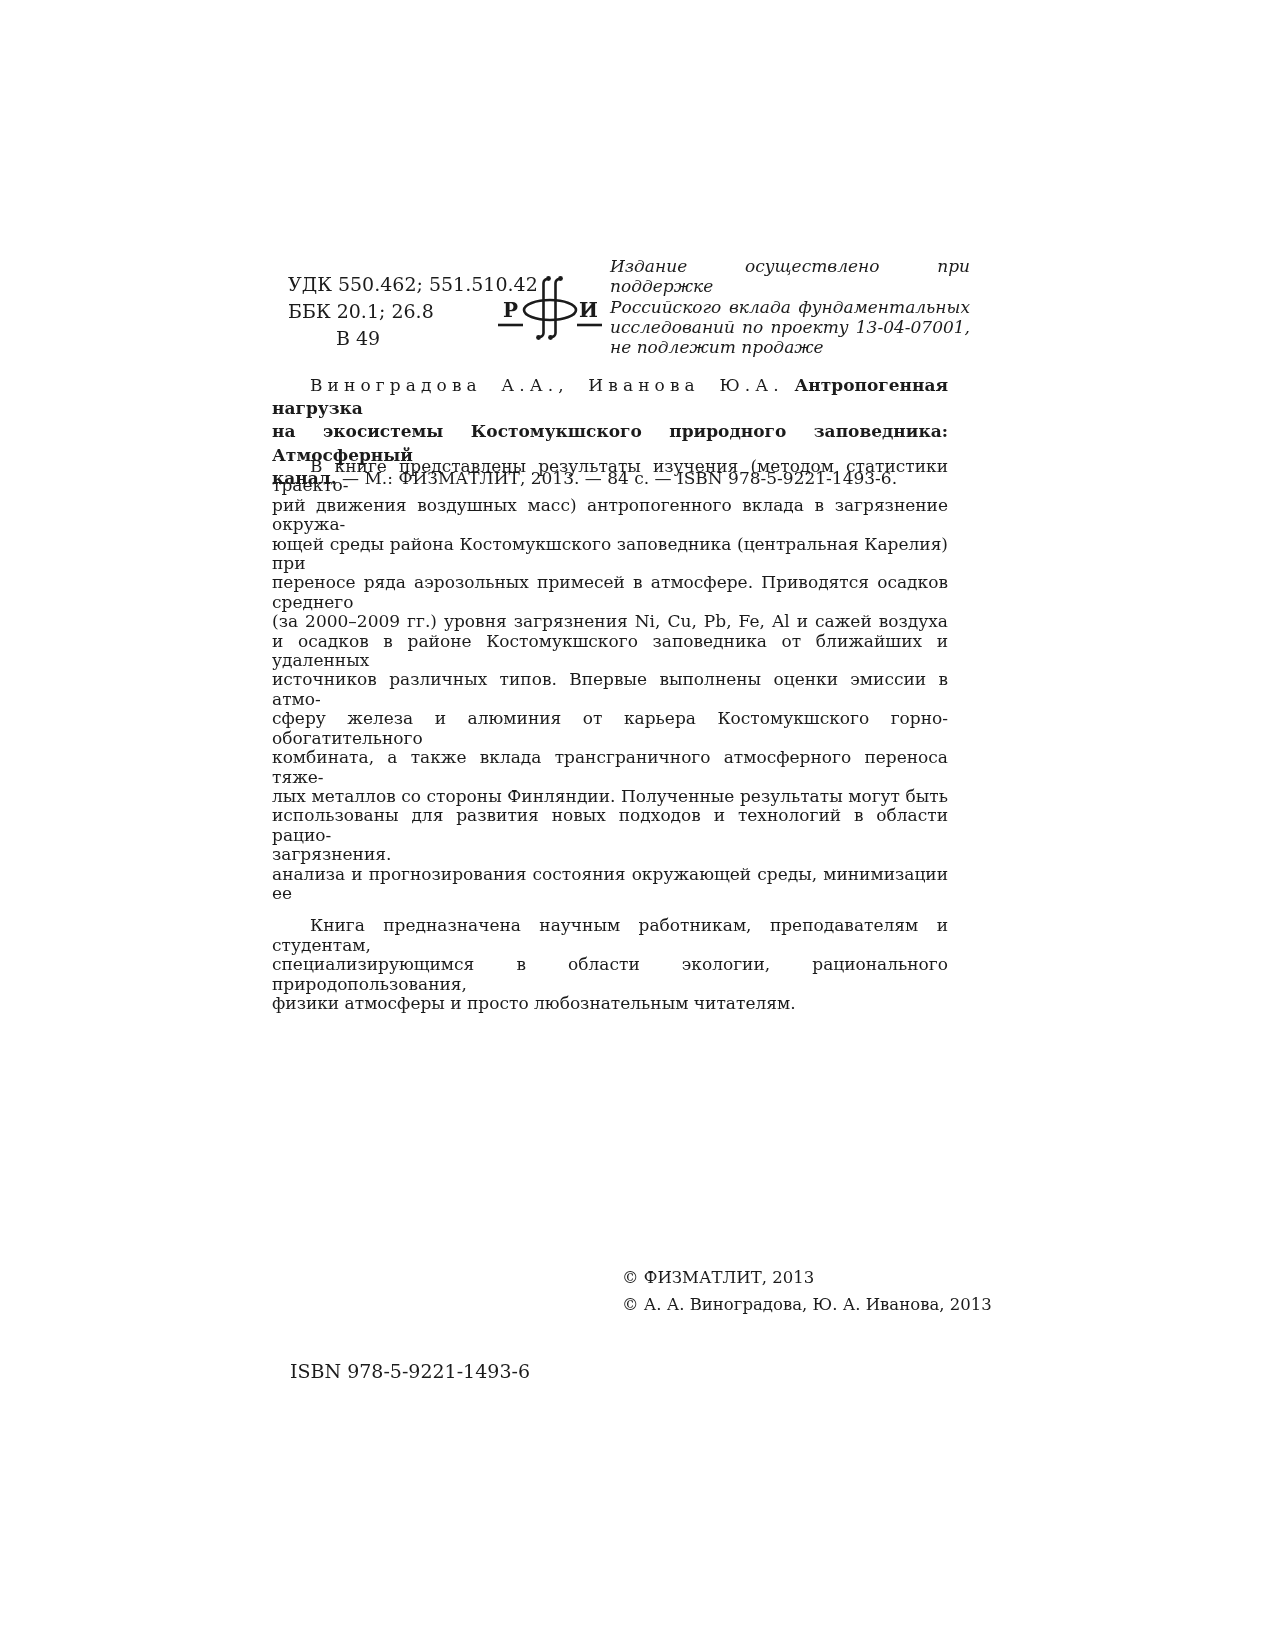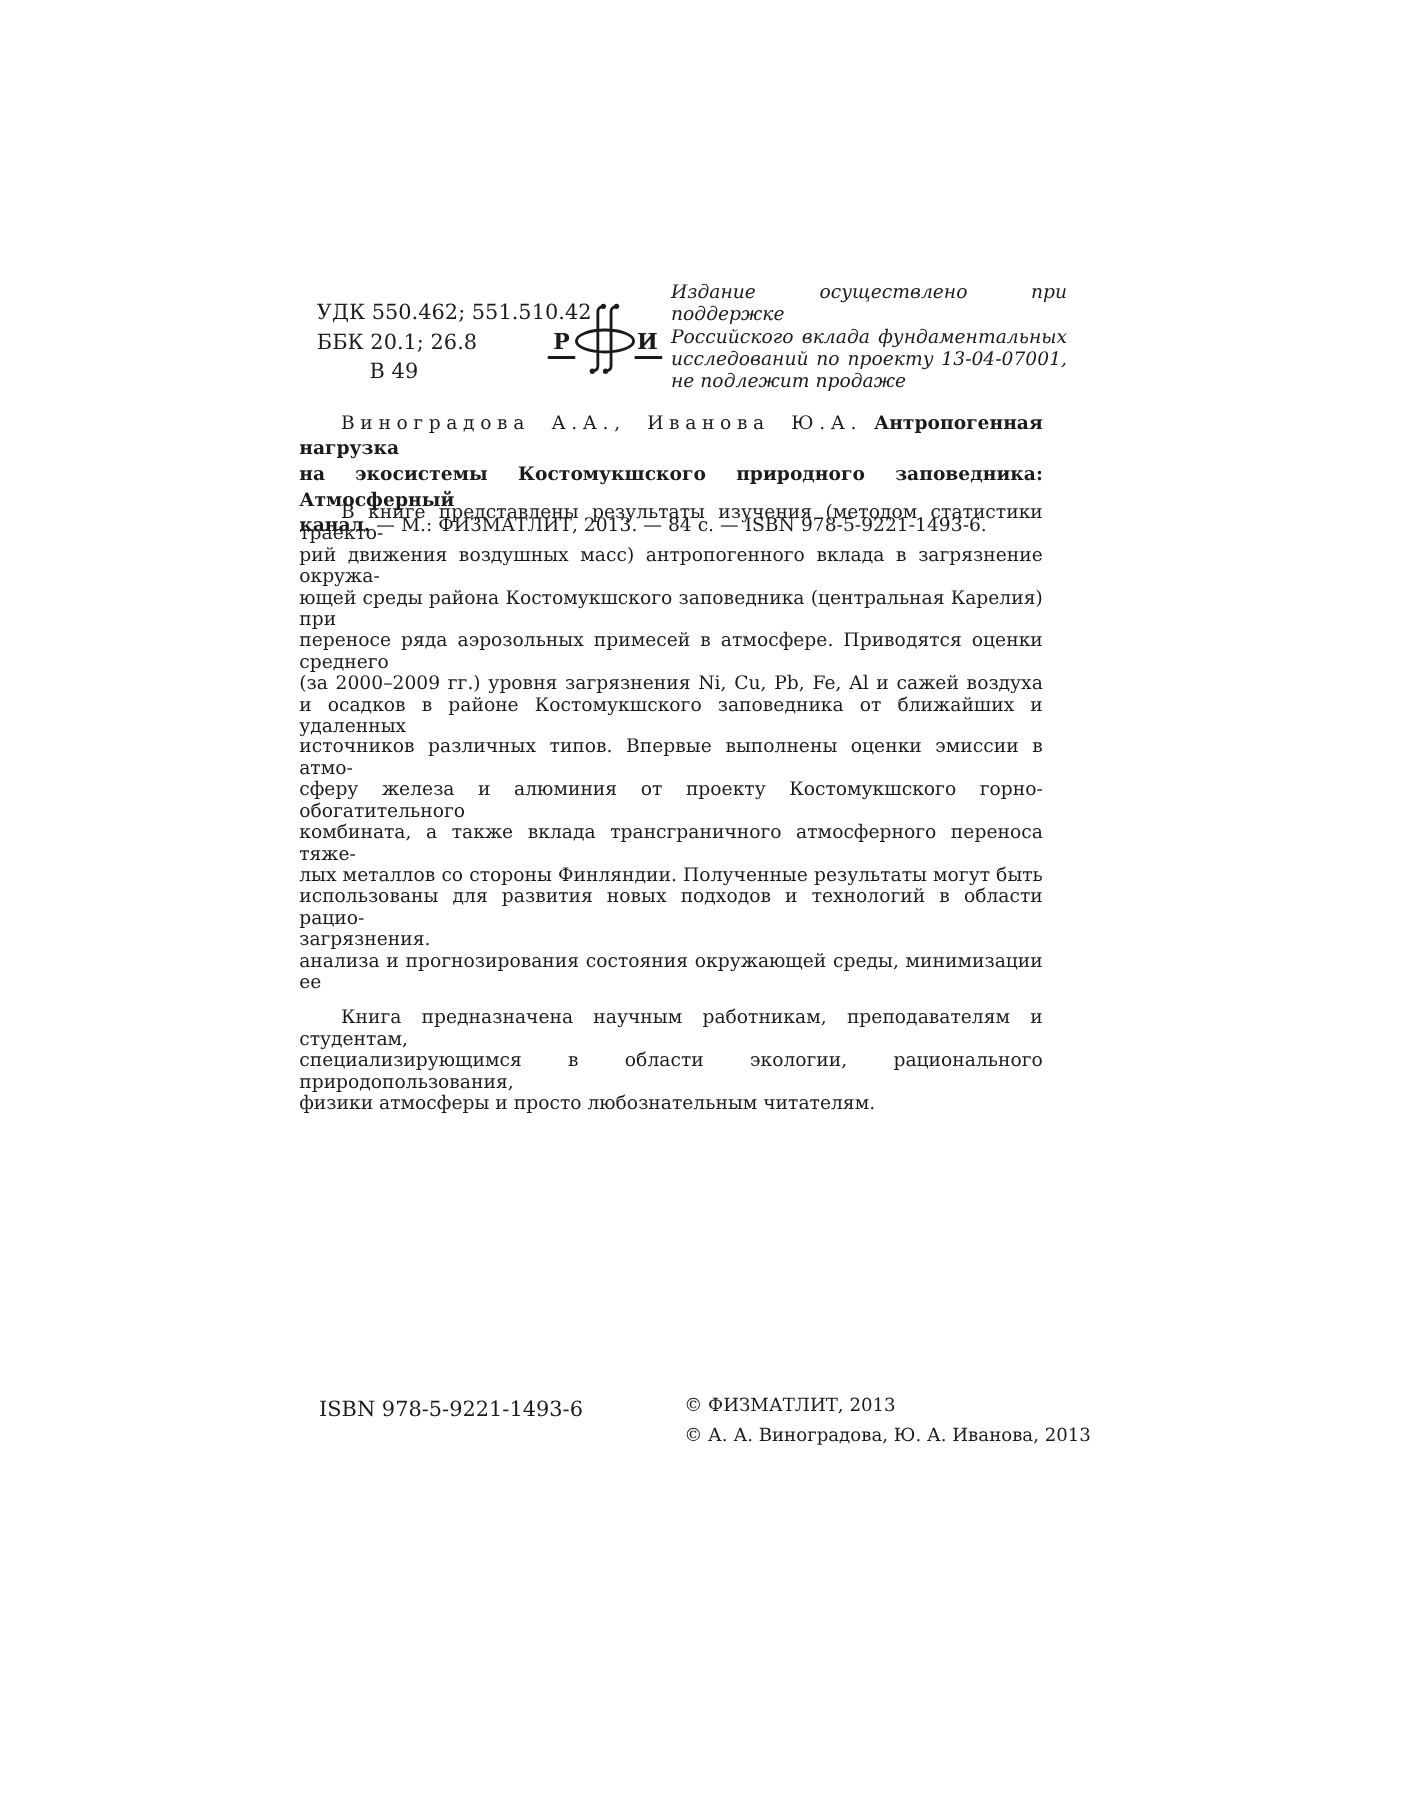--- a/index.html
+++ b/index.html
@@ -43,21 +43,21 @@
     font-size:17px;line-height:19.4px;
   }
   .para2{margin-top:13px;}
 
   .tline{text-align:justify;}
   .tline.just{text-align-last:justify;}
   .ind{text-indent:38px;}
 
   
   .isbn-line{
-    left:290px;top:1268px;
+    left:290px;top:1358px;
     font-size:19px;line-height:26px;white-space:nowrap;
   }
   .copyright-block{
     left:622px;top:1265px;
     font-size:16.5px;line-height:26.5px;white-space:nowrap;
   }
 
   svg text{font-family:"DejaVu Serif", serif;font-weight:bold;}
 </style>
 </head>
@@ -98,25 +98,25 @@
   <div class="tline just ind"><span class="spaced">Виноградова А.А., Иванова Ю.А.</span><span> </span><b>Антропогенная нагрузка</b></div>
   <div class="tline just"><b>на экосистемы Костомукшского природного заповедника: Атмосферный</b></div>
   <div class="tline"><b>канал.</b><span> </span><span>— М.: ФИЗМАТЛИТ, 2013. — 84 с. — ISBN 978-5-9221-1493-6.</span></div>
 </div>
 
 <div class="abs annotation-block">
   <div>
       <div class="tline just ind">В книге представлены результаты изучения (методом статистики траекто-</div>
       <div class="tline just">рий движения воздушных масс) антропогенного вклада в загрязнение окружа-</div>
       <div class="tline just">ющей среды района Костомукшского заповедника (центральная Карелия) при</div>
-      <div class="tline just">переносе ряда аэрозольных примесей в атмосфере. Приводятся оценки среднего</div>
+      <div class="tline just">переносе ряда аэрозольных примесей в атмосфере. Приводятся осадков среднего</div>
       <div class="tline just">(за 2000–2009 гг.) уровня загрязнения Ni, Cu, Pb, Fe, Al и сажей воздуха</div>
       <div class="tline just">и осадков в районе Костомукшского заповедника от ближайших и удаленных</div>
       <div class="tline just">источников различных типов. Впервые выполнены оценки эмиссии в атмо-</div>
-      <div class="tline just">сферу железа и алюминия от проекту Костомукшского горно-обогатительного</div>
+      <div class="tline just">сферу железа и алюминия от карьера Костомукшского горно-обогатительного</div>
       <div class="tline just">комбината, а также вклада трансграничного атмосферного переноса тяже-</div>
       <div class="tline just">лых металлов со стороны Финляндии. Полученные результаты могут быть</div>
       <div class="tline just">использованы для развития новых подходов и технологий в области рацио-</div>
       <div class="tline">загрязнения.</div>
       <div class="tline just">анализа и прогнозирования состояния окружающей среды, минимизации ее</div>
     </div>
   <div class="para2">
       <div class="tline just ind">Книга предназначена научным работникам, преподавателям и студентам,</div>
       <div class="tline just">специализирующимся в области экологии, рационального природопользования,</div>
       <div class="tline">физики атмосферы и просто любознательным читателям.</div>

